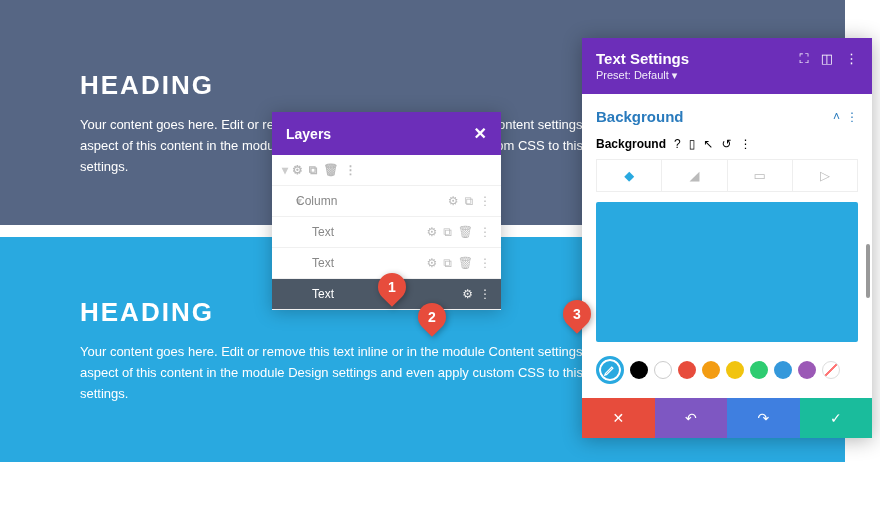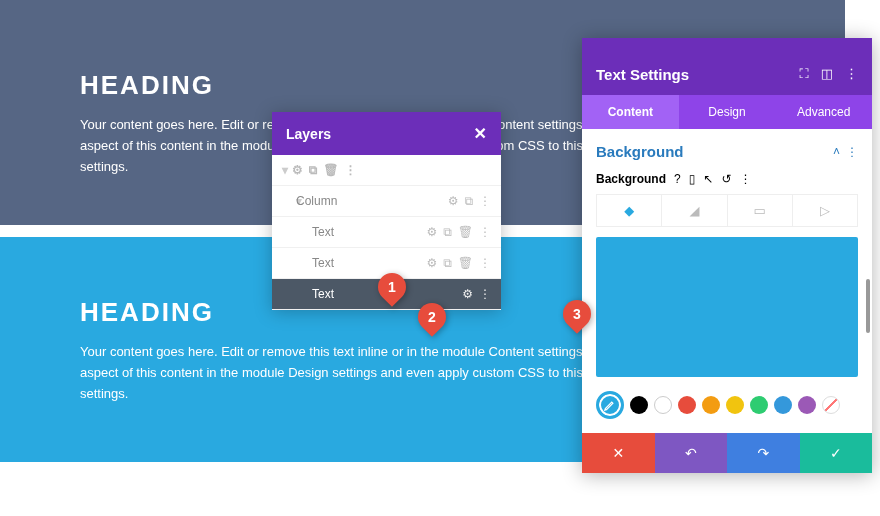--- a/index.html
+++ b/index.html
@@ -23,21 +23,21 @@
   .layer-row .indent2 { padding-left: 30px; }
   .layer-row .label { flex: 1; }
   .layer-row .icons { display: flex; gap: 6px; color: #bbb; }
   .layer-row .icons span { font-size: 12px; cursor: pointer; }
   .layer-row.selected { background: #4c5866; color: #fff; }
   .layer-row.selected .icons { color: #eee; }
   .caret { display:inline-block; width:10px; color:#ccc; }
 
   .settings-panel { position: absolute; right: 8px; top: 38px; width: 290px; background: #fff; box-shadow: 0 2px 20px rgba(0,0,0,0.3); border-radius: 2px; }
   .settings-header { background: #6c2eb9; color: #fff; padding: 12px 14px; }
-  .settings-title-row { display: flex; justify-content: space-between; align-items: flex-start; margin-top: 16px; }
+  .settings-title-row { display: flex; justify-content: space-between; align-items: flex-end; }
   .settings-title { font-size: 15px; font-weight: 600; }
   .settings-title-icons { display: flex; gap: 12px; font-size: 13px; }
   .settings-preset { font-size: 11px; margin-top: 2px; opacity: 0.9; }
   .settings-tabs { display: flex; background: #8e44e8; color: #fff; }
   .settings-tab { flex: 1; text-align: center; padding: 10px 0; font-size: 12px; cursor: pointer; }
   .settings-tab.active { background: #a262f5; font-weight: 600; }
   .settings-body { padding: 14px; position: relative; }
   .section-title-row { display: flex; justify-content: space-between; align-items: center; margin-bottom: 12px; }
   .section-title { color: #2a7bbd; font-size: 15px; font-weight: 600; }
   .section-caret { color: #2a7bbd; display:flex; gap:6px; align-items:center; font-size:12px;}
@@ -136,25 +136,21 @@
 <div class="settings-panel">
   <div class="settings-header">
     <div class="settings-title-row">
       <span class="settings-title">Text Settings</span>
       <div class="settings-title-icons">
         <span>⛶</span>
         <span>◫</span>
         <span>⋮</span>
       </div>
     </div>
-  </div>
-  <div class="settings-tabs">
-    <div class="settings-tab active">Content</div>
-    <div class="settings-tab">Design</div>
-    <div class="settings-tab">Advanced</div>
+    <div class="settings-preset">Preset: Default ▾</div>
   </div>
   <div class="settings-body">
     <div class="section-title-row">
       <span class="section-title">Background</span>
       <span class="section-caret">
         <span>˄</span>
         <span>⋮</span>
       </span>
     </div>
     <div class="bg-label-row">

